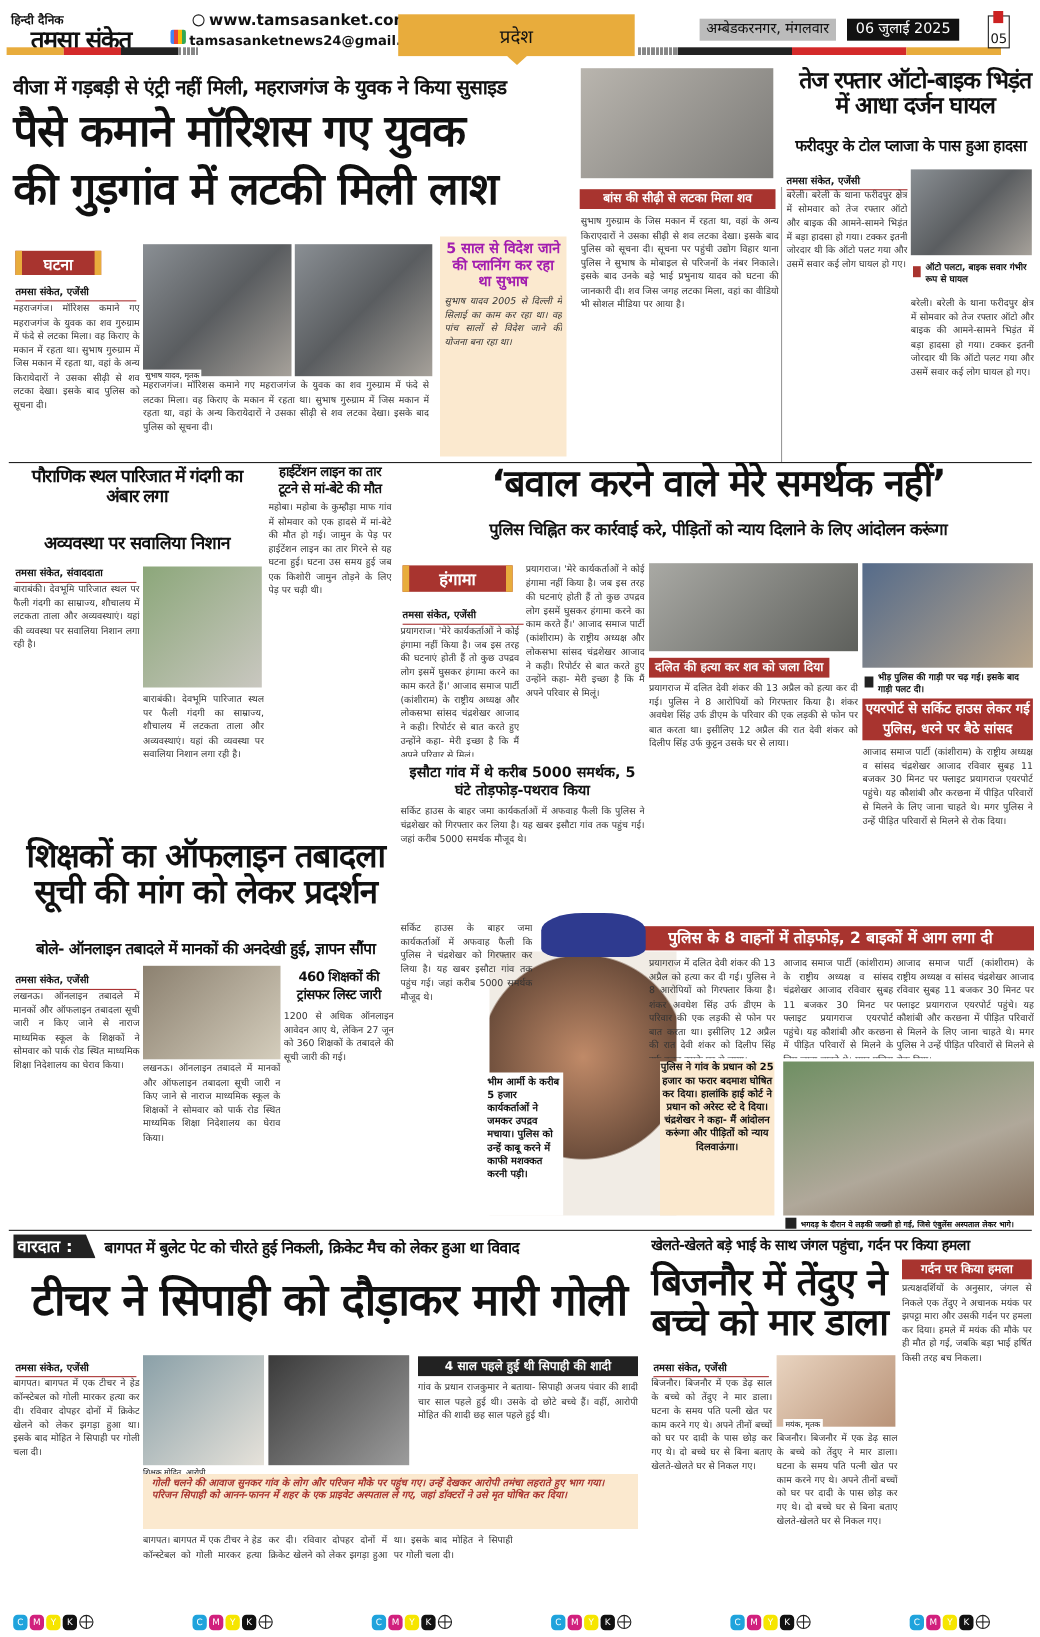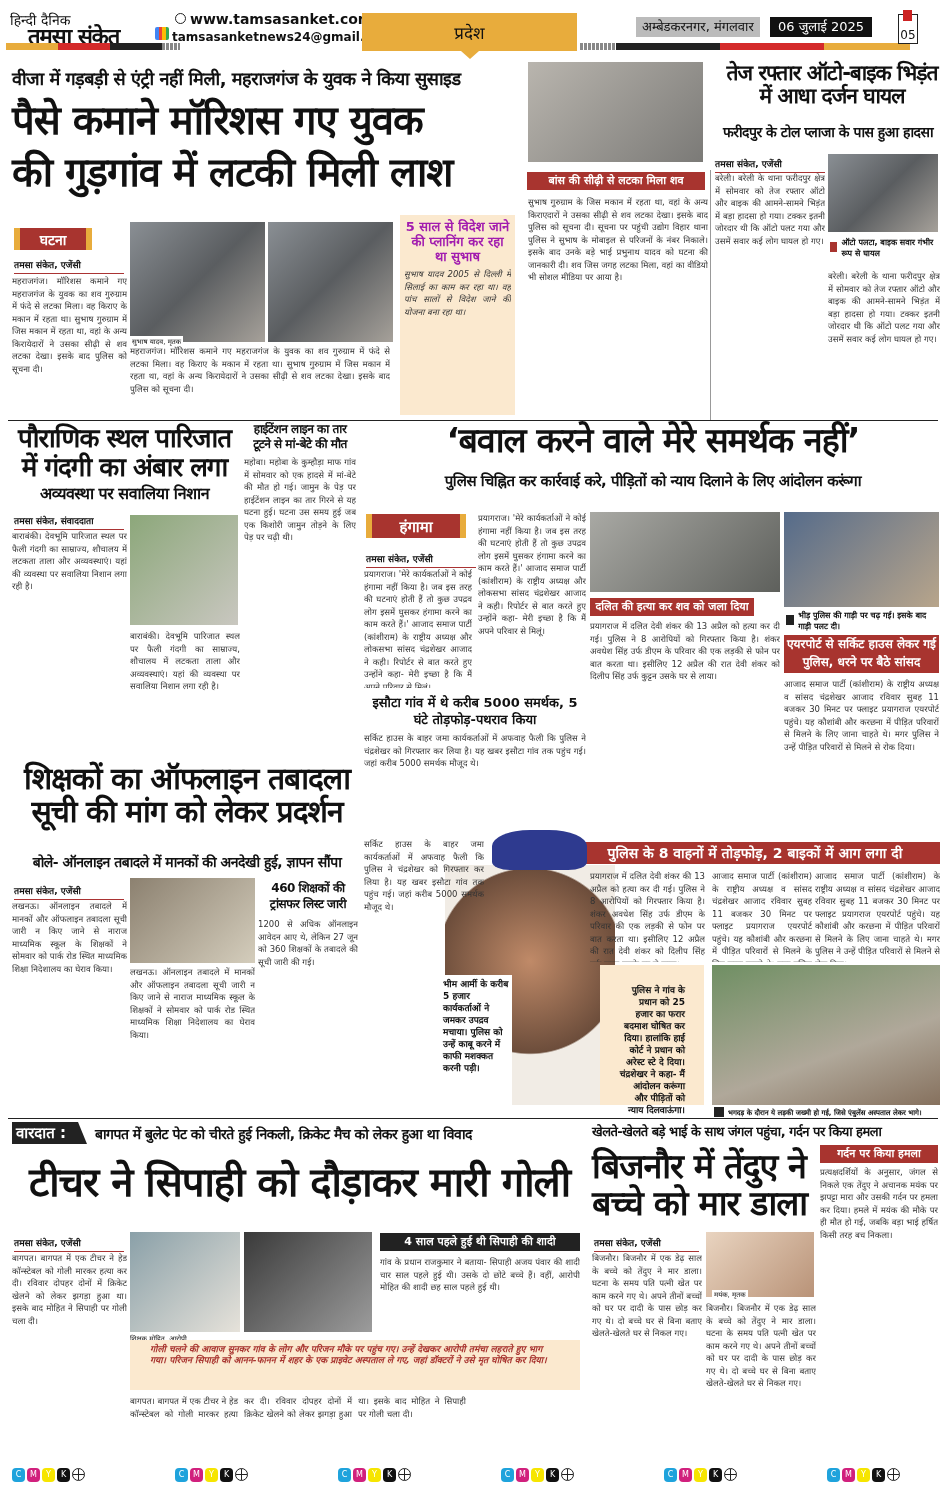--- a/index.html
+++ b/index.html
@@ -1,19 +1,19 @@
 <!DOCTYPE html>
 <html><head>
 <meta charset="utf-8">
 <style>
 *{box-sizing:border-box;margin:0;padding:0}
 body{width:945px;height:1488px;background:#fff;font-family:"DejaVu Sans",sans-serif;color:#111;position:relative;overflow:hidden}
 .abs{position:absolute}
 .masthead{left:0;top:0;width:945px;height:56px}
-.logo-small{left:10px;top:10px;font-size:14px;font-weight:normal}
+.logo-small{left:10px;top:10px;font-size:11px;font-weight:bold}
 .logo-big{left:28px;top:20px;font-size:22px;font-weight:900;letter-spacing:-1px}
 .mail-icon{left:155px;top:27px;width:14px;height:13px;border-radius:2px;background:linear-gradient(90deg,#4285f4 0 25%,#ea4335 25% 50%,#fbbc05 50% 75%,#34a853 75%)}
 .globe-icon{left:175px;top:13px;width:11px;height:11px;border:1.5px solid #222;border-radius:50%}
 .site-url{left:190px;top:11px;font-size:14px;font-weight:bold}
 .site-mail{left:172px;top:30px;font-size:12px;font-weight:bold}
 .stripe{height:7px;top:43px}
 .section-box{left:362px;top:13px;width:215px;height:38px;background:#e8ac3c;display:flex;align-items:center;justify-content:center;font-size:17px}
 .section-arrow{left:461px;top:51px;width:0;height:0;border-left:9px solid transparent;border-right:9px solid transparent;border-top:8px solid #e8ac3c}
 .dateline-place{left:636px;top:17px;height:20px;padding:0 6px;background:#bbb;font-size:13px;line-height:20px}
 .dateline-date{left:770px;top:17px;height:20px;padding:0 8px;background:#111;color:#fff;font-size:13px;line-height:20px}
@@ -88,21 +88,21 @@
 <div class="abs body-text" style="left:715px;top:172px;width:110px;height:245px">बरेली। बरेली के थाना फरीदपुर क्षेत्र में सोमवार को तेज रफ्तार ऑटो और बाइक की आमने-सामने भिड़ंत में बड़ा हादसा हो गया। टक्कर इतनी जोरदार थी कि ऑटो पलट गया और उसमें सवार कई लोग घायल हो गए।</div>
 <div class="abs photo" style="left:828px;top:154px;width:110px;height:78px"></div>
 <div class="abs caption" style="left:830px;top:236px;width:110px">
     <span class="sq" style="background:#a8342f"></span>
     <span>ऑटो पलटा, बाइक सवार गंभीर रूप से घायल</span>
   </div>
 <div class="abs body-text" style="left:828px;top:270px;width:112px;height:148px">बरेली। बरेली के थाना फरीदपुर क्षेत्र में सोमवार को तेज रफ्तार ऑटो और बाइक की आमने-सामने भिड़ंत में बड़ा हादसा हो गया। टक्कर इतनी जोरदार थी कि ऑटो पलट गया और उसमें सवार कई लोग घायल हो गए।</div>
 
 <div class="abs rule" style="left:8px;top:420px;width:930px;height:1px"></div>
 
-<div class="abs headline" style="left:12px;top:424px;width:225px;font-size:26px;text-align:center">पौराणिक स्थल पारिजात में गंदगी का अंबार लगा</div>
+<div class="abs headline" style="left:12px;top:424px;width:225px;font-size:16px;text-align:center">पौराणिक स्थल पारिजात में गंदगी का अंबार लगा</div>
 <div class="abs kicker" style="left:12px;top:482px;width:225px;font-size:16px;text-align:center">अव्यवस्था पर सवालिया निशान</div>
 <div class="abs byline" style="left:14px;top:514px;width:110px">तमसा संकेत, संवाददाता</div>
 <div class="abs body-text" style="left:12px;top:530px;width:115px;height:200px">बाराबंकी। देवभूमि पारिजात स्थल पर फैली गंदगी का साम्राज्य, शौचालय में लटकता ताला और अव्यवस्थाएं। यहां की व्यवस्था पर सवालिया निशान लगा रही है।</div>
 <div class="abs photo" style="left:130px;top:515px;width:108px;height:110px;background:linear-gradient(135deg,#8ca77a,#c9c7c0)"></div>
 <div class="abs body-text" style="left:130px;top:630px;width:110px;height:100px">बाराबंकी। देवभूमि पारिजात स्थल पर फैली गंदगी का साम्राज्य, शौचालय में लटकता ताला और अव्यवस्थाएं। यहां की व्यवस्था पर सवालिया निशान लगा रही है।</div>
 
 <div class="abs kicker" style="left:244px;top:422px;width:112px;font-size:12px;text-align:center;line-height:15px">हाईटेंशन लाइन का तार टूटने से मां-बेटे की मौत</div>
 <div class="abs body-text" style="left:244px;top:456px;width:112px;height:275px">महोबा। महोबा के कुम्हौड़ा माफ गांव में सोमवार को एक हादसे में मां-बेटे की मौत हो गई। जामुन के पेड़ पर हाईटेंशन लाइन का तार गिरने से यह घटना हुई। घटना उस समय हुई जब एक किशोरी जामुन तोड़ने के लिए पेड़ पर चढ़ी थी।</div>
 
 <div class="abs headline" style="left:364px;top:422px;width:578px;font-size:34px;text-align:center">‘बवाल करने वाले मेरे समर्थक नहीं’</div>
@@ -121,21 +121,21 @@
 <div class="abs body-text" style="left:590px;top:620px;width:190px;height:215px">प्रयागराज में दलित देवी शंकर की 13 अप्रैल को हत्या कर दी गई। पुलिस ने 8 आरोपियों को गिरफ्तार किया है। शंकर अवधेश सिंह उर्फ डीएम के परिवार की एक लड़की से फोन पर बात करता था। इसीलिए 12 अप्रैल की रात देवी शंकर को दिलीप सिंह उर्फ कुट्टन उसके घर से लाया।</div>
 <div class="abs redbar" style="left:784px;top:635px;width:155px;height:38px;font-size:12px;line-height:18px">एयरपोर्ट से सर्किट हाउस लेकर गई पुलिस, धरने पर बैठे सांसद</div>
 <div class="abs body-text" style="left:784px;top:678px;width:155px;height:160px">आजाद समाज पार्टी (कांशीराम) के राष्ट्रीय अध्यक्ष व सांसद चंद्रशेखर आजाद रविवार सुबह 11 बजकर 30 मिनट पर फ्लाइट प्रयागराज एयरपोर्ट पहुंचे। यह कौशांबी और करछना में पीड़ित परिवारों से मिलने के लिए जाना चाहते थे। मगर पुलिस ने उन्हें पीड़ित परिवारों से मिलने से रोक दिया।</div>
 <div class="abs" style="left:364px;top:694px;width:222px;font-size:13px;font-weight:bold;text-align:center;line-height:17px">इसौटा गांव में थे करीब 5000 समर्थक, 5 घंटे तोड़फोड़-पथराव किया</div>
 <div class="abs body-text" style="left:364px;top:732px;width:222px;height:100px">सर्किट हाउस के बाहर जमा कार्यकर्ताओं में अफवाह फैली कि पुलिस ने चंद्रशेखर को गिरफ्तार कर लिया है। यह खबर इसौटा गांव तक पहुंच गई। जहां करीब 5000 समर्थक मौजूद थे।</div>
 <div class="abs redbar" style="left:570px;top:842px;width:370px;height:22px;font-size:14px;line-height:22px">पुलिस के 8 वाहनों में तोड़फोड़, 2 बाइकों में आग लगा दी</div>
 <div class="abs" style="left:445px;top:865px;width:170px;height:240px;background:radial-gradient(circle at 50% 40%,#c08a68,#6c4d3b 55%,#f1ece5 56%)"></div>
 <div class="abs" style="left:492px;top:830px;width:95px;height:40px;background:#2e3a8f;border-radius:40% 40% 20% 20%"></div>
 <div class="abs body-text" style="left:364px;top:838px;width:120px;height:80px">सर्किट हाउस के बाहर जमा कार्यकर्ताओं में अफवाह फैली कि पुलिस ने चंद्रशेखर को गिरफ्तार कर लिया है। यह खबर इसौटा गांव तक पहुंच गई। जहां करीब 5000 समर्थक मौजूद थे।</div>
 <div class="abs yellow-box" style="left:440px;top:975px;width:72px;height:130px;padding:3px;font-size:9px;font-weight:bold;line-height:12px;background:#fff">भीम आर्मी के करीब 5 हजार कार्यकर्ताओं ने जमकर उपद्रव मचाया। पुलिस को उन्हें काबू करने में काफी मशक्कत करनी पड़ी।</div>
-<div class="abs yellow-box" style="left:600px;top:965px;width:104px;height:140px;padding:19px;font-size:9px;font-weight:bold;line-height:12px;text-align:right">पुलिस ने गांव के प्रधान को 25 हजार का फरार बदमाश घोषित कर दिया। हालांकि हाई कोर्ट ने प्रधान को अरेस्ट स्टे दे दिया। चंद्रशेखर ने कहा- मैं आंदोलन करूंगा और पीड़ितों को न्याय दिलवाऊंगा।</div>
+<div class="abs yellow-box" style="left:600px;top:965px;width:104px;height:140px;padding:0;font-size:9px;font-weight:bold;line-height:12px;text-align:center">पुलिस ने गांव के प्रधान को 25 हजार का फरार बदमाश घोषित कर दिया। हालांकि हाई कोर्ट ने प्रधान को अरेस्ट स्टे दे दिया। चंद्रशेखर ने कहा- मैं आंदोलन करूंगा और पीड़ितों को न्याय दिलवाऊंगा।</div>
 <div class="abs body-text" style="left:590px;top:870px;width:115px;height:92px">प्रयागराज में दलित देवी शंकर की 13 अप्रैल को हत्या कर दी गई। पुलिस ने 8 आरोपियों को गिरफ्तार किया है। शंकर अवधेश सिंह उर्फ डीएम के परिवार की एक लड़की से फोन पर बात करता था। इसीलिए 12 अप्रैल की रात देवी शंकर को दिलीप सिंह उर्फ कुट्टन उसके घर से लाया।</div>
 <div class="abs body-text" style="left:712px;top:870px;width:100px;height:92px">आजाद समाज पार्टी (कांशीराम) के राष्ट्रीय अध्यक्ष व सांसद चंद्रशेखर आजाद रविवार सुबह 11 बजकर 30 मिनट पर फ्लाइट प्रयागराज एयरपोर्ट पहुंचे। यह कौशांबी और करछना में पीड़ित परिवारों से मिलने के लिए जाना चाहते थे। मगर पुलिस ने उन्हें पीड़ित परिवारों से मिलने से रोक दिया।</div>
 <div class="abs body-text" style="left:815px;top:870px;width:125px;height:92px">आजाद समाज पार्टी (कांशीराम) के राष्ट्रीय अध्यक्ष व सांसद चंद्रशेखर आजाद रविवार सुबह 11 बजकर 30 मिनट पर फ्लाइट प्रयागराज एयरपोर्ट पहुंचे। यह कौशांबी और करछना में पीड़ित परिवारों से मिलने के लिए जाना चाहते थे। मगर पुलिस ने उन्हें पीड़ित परिवारों से मिलने से रोक दिया।</div>
 <div class="abs photo" style="left:712px;top:965px;width:228px;height:140px;background:linear-gradient(160deg,#6f8f63,#b0a89a 60%,#86715e)"></div>
 <div class="abs caption" style="left:714px;top:1107px;width:228px;font-size:7px">
     <span class="sq"></span>
     <span>भगदड़ के दौरान ये लड़की जख्मी हो गई, जिसे एंबुलेंस अस्पताल लेकर भागे।</span>
   </div>
 
 <div class="abs headline" style="left:12px;top:762px;width:350px;font-size:30px;text-align:center">शिक्षकों का ऑफलाइन तबादला सूची की मांग को लेकर प्रदर्शन</div>
@@ -152,21 +152,21 @@
 <div class="abs" style="left:12px;top:1122px;width:75px;height:22px;background:#222;color:#fff;font-size:15px;font-weight:bold;padding-left:4px;line-height:22px;clip-path:polygon(0 0,88% 0,100% 100%,0 100%)">वारदात :</div>
 <div class="abs kicker" style="left:95px;top:1124px;width:490px;font-size:14px">बागपत में बुलेट पेट को चीरते हुई निकली, क्रिकेट मैच को लेकर हुआ था विवाद</div>
 <div class="abs headline" style="left:12px;top:1160px;width:575px;font-size:40px;text-align:center">टीचर ने सिपाही को दौड़ाकर मारी गोली</div>
 <div class="abs byline" style="left:14px;top:1236px;width:110px">तमसा संकेत, एजेंसी</div>
 <div class="abs body-text" style="left:12px;top:1252px;width:115px;height:212px">बागपत। बागपत में एक टीचर ने हेड कॉन्स्टेबल को गोली मारकर हत्या कर दी। रविवार दोपहर दोनों में क्रिकेट खेलने को लेकर झगड़ा हुआ था। इसके बाद मोहित ने सिपाही पर गोली चला दी।</div>
 <div class="abs photo" style="left:130px;top:1232px;width:110px;height:100px;background:linear-gradient(135deg,#8aa0a8,#e6e2da)"></div>
 <div class="abs" style="left:130px;top:1334px;font-size:7px">शिक्षक मोहित, आरोपी</div>
 <div class="abs photo" style="left:244px;top:1232px;width:128px;height:100px;background:linear-gradient(135deg,#3a3a3a,#9c9c9c)"></div>
 <div class="abs redbar" style="left:380px;top:1233px;width:200px;height:18px;font-size:11px;line-height:18px;background:#222">4 साल पहले हुई थी सिपाही की शादी</div>
 <div class="abs body-text" style="left:380px;top:1256px;width:200px;height:76px">गांव के प्रधान राजकुमार ने बताया- सिपाही अजय पंवार की शादी चार साल पहले हुई थी। उसके दो छोटे बच्चे हैं। वहीं, आरोपी मोहित की शादी छह साल पहले हुई थी।</div>
-<div class="abs yellow-box" style="left:130px;top:1340px;width:450px;height:50px;padding:4px 20px;font-size:9px;font-weight:bold;color:#a8342f;font-style:italic;line-height:11px">गोली चलने की आवाज सुनकर गांव के लोग और परिजन मौके पर पहुंच गए। उन्हें देखकर आरोपी तमंचा लहराते हुए भाग गया। परिजन सिपाही को आनन-फानन में शहर के एक प्राइवेट अस्पताल ले गए, जहां डॉक्टरों ने उसे मृत घोषित कर दिया।</div>
+<div class="abs yellow-box" style="left:130px;top:1340px;width:450px;height:50px;padding:4px 8px;font-size:9px;font-weight:bold;color:#a8342f;font-style:italic;line-height:11px">गोली चलने की आवाज सुनकर गांव के लोग और परिजन मौके पर पहुंच गए। उन्हें देखकर आरोपी तमंचा लहराते हुए भाग गया। परिजन सिपाही को आनन-फानन में शहर के एक प्राइवेट अस्पताल ले गए, जहां डॉक्टरों ने उसे मृत घोषित कर दिया।</div>
 <div class="abs body-text" style="left:130px;top:1395px;width:450px;height:70px;column-count:4;column-gap:6px">बागपत। बागपत में एक टीचर ने हेड कॉन्स्टेबल को गोली मारकर हत्या कर दी। रविवार दोपहर दोनों में क्रिकेट खेलने को लेकर झगड़ा हुआ था। इसके बाद मोहित ने सिपाही पर गोली चला दी।</div>
 
 <div class="abs kicker" style="left:592px;top:1122px;width:348px;font-size:13px">खेलते-खेलते बड़े भाई के साथ जंगल पहुंचा, गर्दन पर किया हमला</div>
 <div class="abs headline" style="left:592px;top:1148px;width:225px;font-size:34px">बिजनौर में तेंदुए ने बच्चे को मार डाला</div>
 <div class="abs redbar" style="left:820px;top:1145px;width:118px;height:18px;font-size:11px;line-height:18px">गर्दन पर किया हमला</div>
 <div class="abs body-text" style="left:820px;top:1166px;width:118px;height:298px">प्रत्यक्षदर्शियों के अनुसार, जंगल से निकले एक तेंदुए ने अचानक मयंक पर झपट्टा मारा और उसकी गर्दन पर हमला कर दिया। हमले में मयंक की मौके पर ही मौत हो गई, जबकि बड़ा भाई हर्षित किसी तरह बच निकला।</div>
 <div class="abs byline" style="left:594px;top:1236px;width:105px">तमसा संकेत, एजेंसी</div>
 <div class="abs body-text" style="left:592px;top:1252px;width:110px;height:212px">बिजनौर। बिजनौर में एक डेढ़ साल के बच्चे को तेंदुए ने मार डाला। घटना के समय पति पत्नी खेत पर काम करने गए थे। अपने तीनों बच्चों को घर पर दादी के पास छोड़ कर गए थे। दो बच्चे घर से बिना बताए खेलते-खेलते घर से निकल गए।</div>
 <div class="abs photo" style="left:706px;top:1232px;width:108px;height:65px;background:linear-gradient(135deg,#e9d4c0,#b99378)"></div>
 <div class="abs" style="left:712px;top:1290px;font-size:7px;background:#fff;padding:0 2px">मयंक, मृतक</div>

